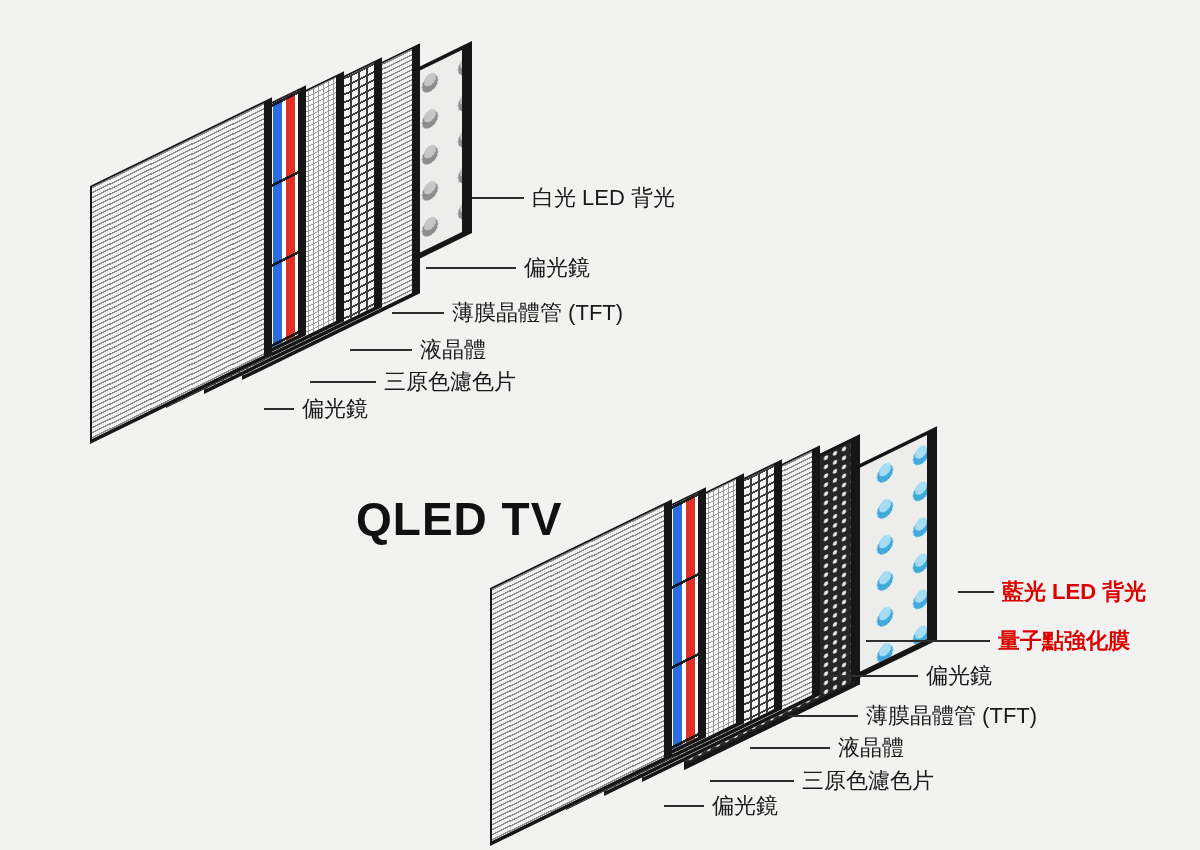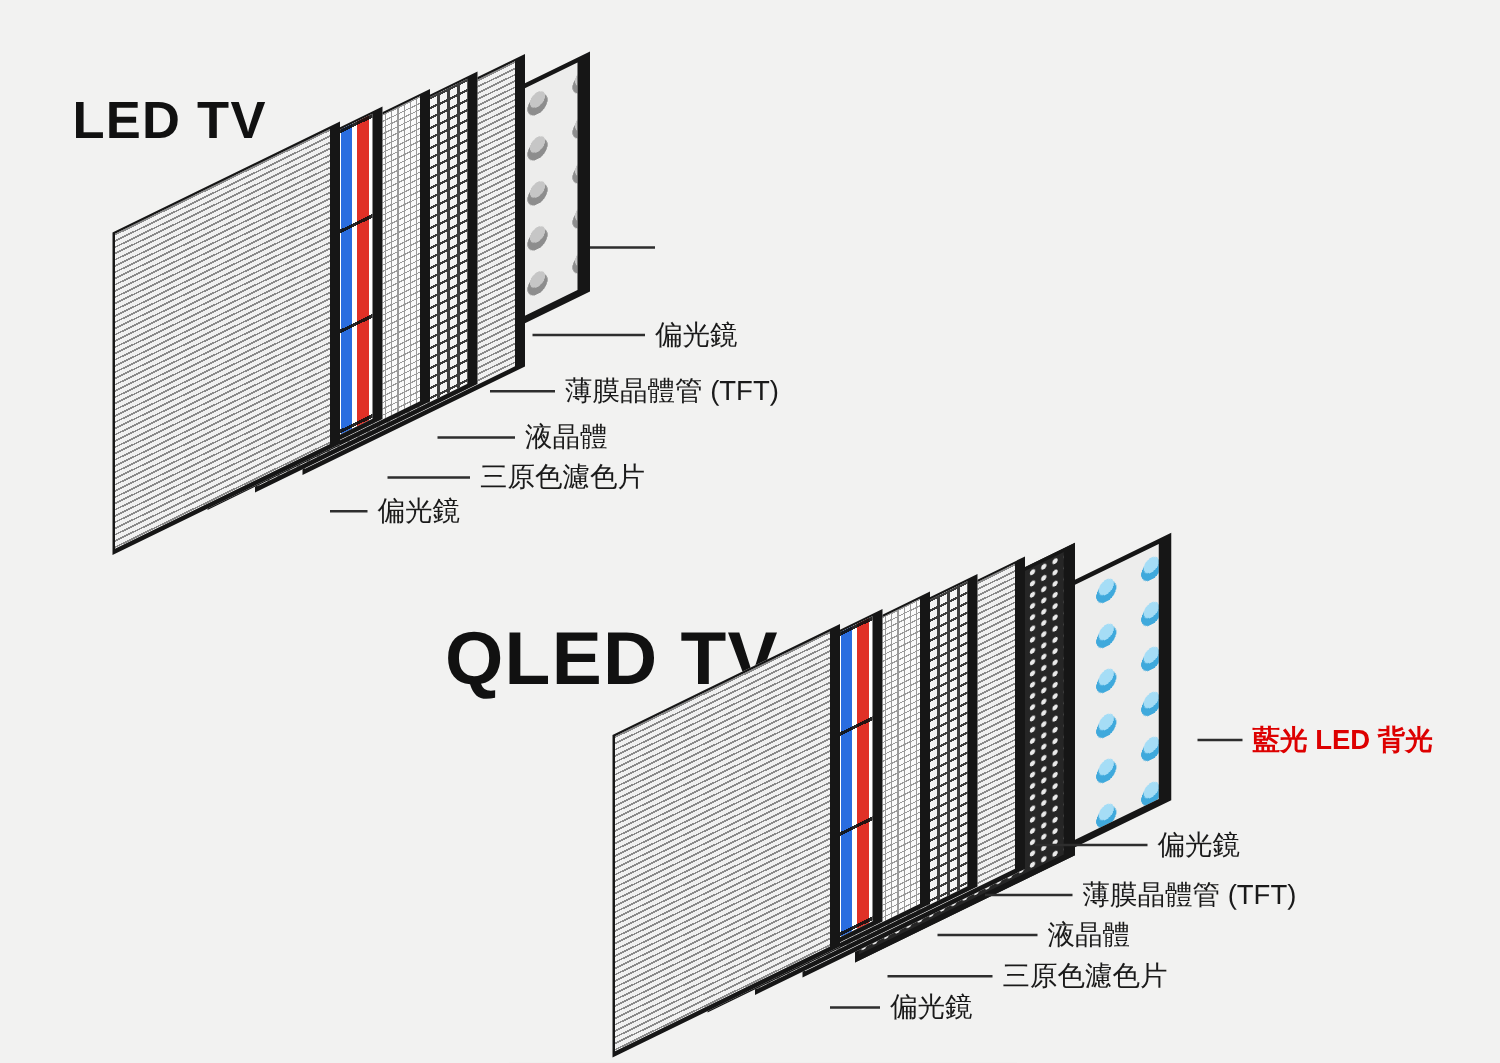--- a/index.html
+++ b/index.html
@@ -14,21 +14,21 @@
     overflow:hidden;
     margin:0 auto;
   }
   .title{
     position:absolute;
     font-weight:700;
     color:#111;
     letter-spacing:1px;
   }
   .led-title{left:58px;top:72px;font-size:42px;}
-  .qled-title{left:356px;top:492px;font-size:60px;}
+  .qled-title{left:356px;top:492px;font-size:46px;}
 
   
   .panel{
     position:absolute;
     transform:skewY(-26deg);
     transform-origin:left top;
     border:2px solid #161616;
     border-right:8px solid #161616;
     border-bottom:4px solid #161616;
     box-sizing:border-box;
@@ -116,32 +116,32 @@
   .callout.hl .ctext{
     color:#dd0000;
     font-weight:700;
   }
 </style>
 </head>
 <body>
 
 <div class="canvas">
 
-  <div class="title led-title">LED TV</div>
   <div class="title qled-title">QLED TV</div>
 
   <div class="panel backlight white-led" style="left:300px;top:125px;width:172px;height:192px;"></div>
   <div class="panel polarizer" style="left:242px;top:130px;width:178px;height:250px;"></div>
   <div class="panel tft" style="left:204px;top:144px;width:178px;height:250px;"></div>
   <div class="panel liquid-crystal" style="left:166px;top:158px;width:178px;height:250px;"></div>
   <div class="panel color-filter" style="left:128px;top:172px;width:178px;height:250px;"></div>
   <div class="panel polarizer" style="left:90px;top:186px;width:182px;height:258px;"></div>
 
   <div class="callout" style="left:472px;top:185px;">
     <span class="cline" style="width:52px;"></span>
+    <span class="ctext">白光 LED 背光</span>
   </div>
   <div class="callout" style="left:426px;top:255px;">
     <span class="cline" style="width:90px;"></span>
     <span class="ctext">偏光鏡</span>
   </div>
   <div class="callout" style="left:392px;top:300px;">
     <span class="cline" style="width:52px;"></span>
     <span class="ctext">薄膜晶體管 (TFT)</span>
   </div>
   <div class="callout" style="left:350px;top:337px;">
@@ -162,20 +162,24 @@
   <div class="panel polarizer" style="left:642px;top:532px;width:178px;height:250px;"></div>
   <div class="panel tft" style="left:604px;top:546px;width:178px;height:250px;"></div>
   <div class="panel liquid-crystal" style="left:566px;top:560px;width:178px;height:250px;"></div>
   <div class="panel color-filter" style="left:528px;top:574px;width:178px;height:250px;"></div>
   <div class="panel polarizer" style="left:490px;top:588px;width:182px;height:258px;"></div>
 
   <div class="callout hl" style="left:938px;top:579px;margin-left:20px;">
     <span class="cline" style="width:36px;"></span>
     <span class="ctext">藍光 LED 背光</span>
   </div>
+  <div class="callout hl" style="left:866px;top:628px;">
+    <span class="cline" style="width:124px;"></span>
+    <span class="ctext">量子點強化膜</span>
+  </div>
   <div class="callout" style="left:828px;top:663px;">
     <span class="cline" style="width:90px;"></span>
     <span class="ctext">偏光鏡</span>
   </div>
   <div class="callout" style="left:788px;top:703px;">
     <span class="cline" style="width:70px;"></span>
     <span class="ctext">薄膜晶體管 (TFT)</span>
   </div>
   <div class="callout" style="left:750px;top:735px;">
     <span class="cline" style="width:80px;"></span>

